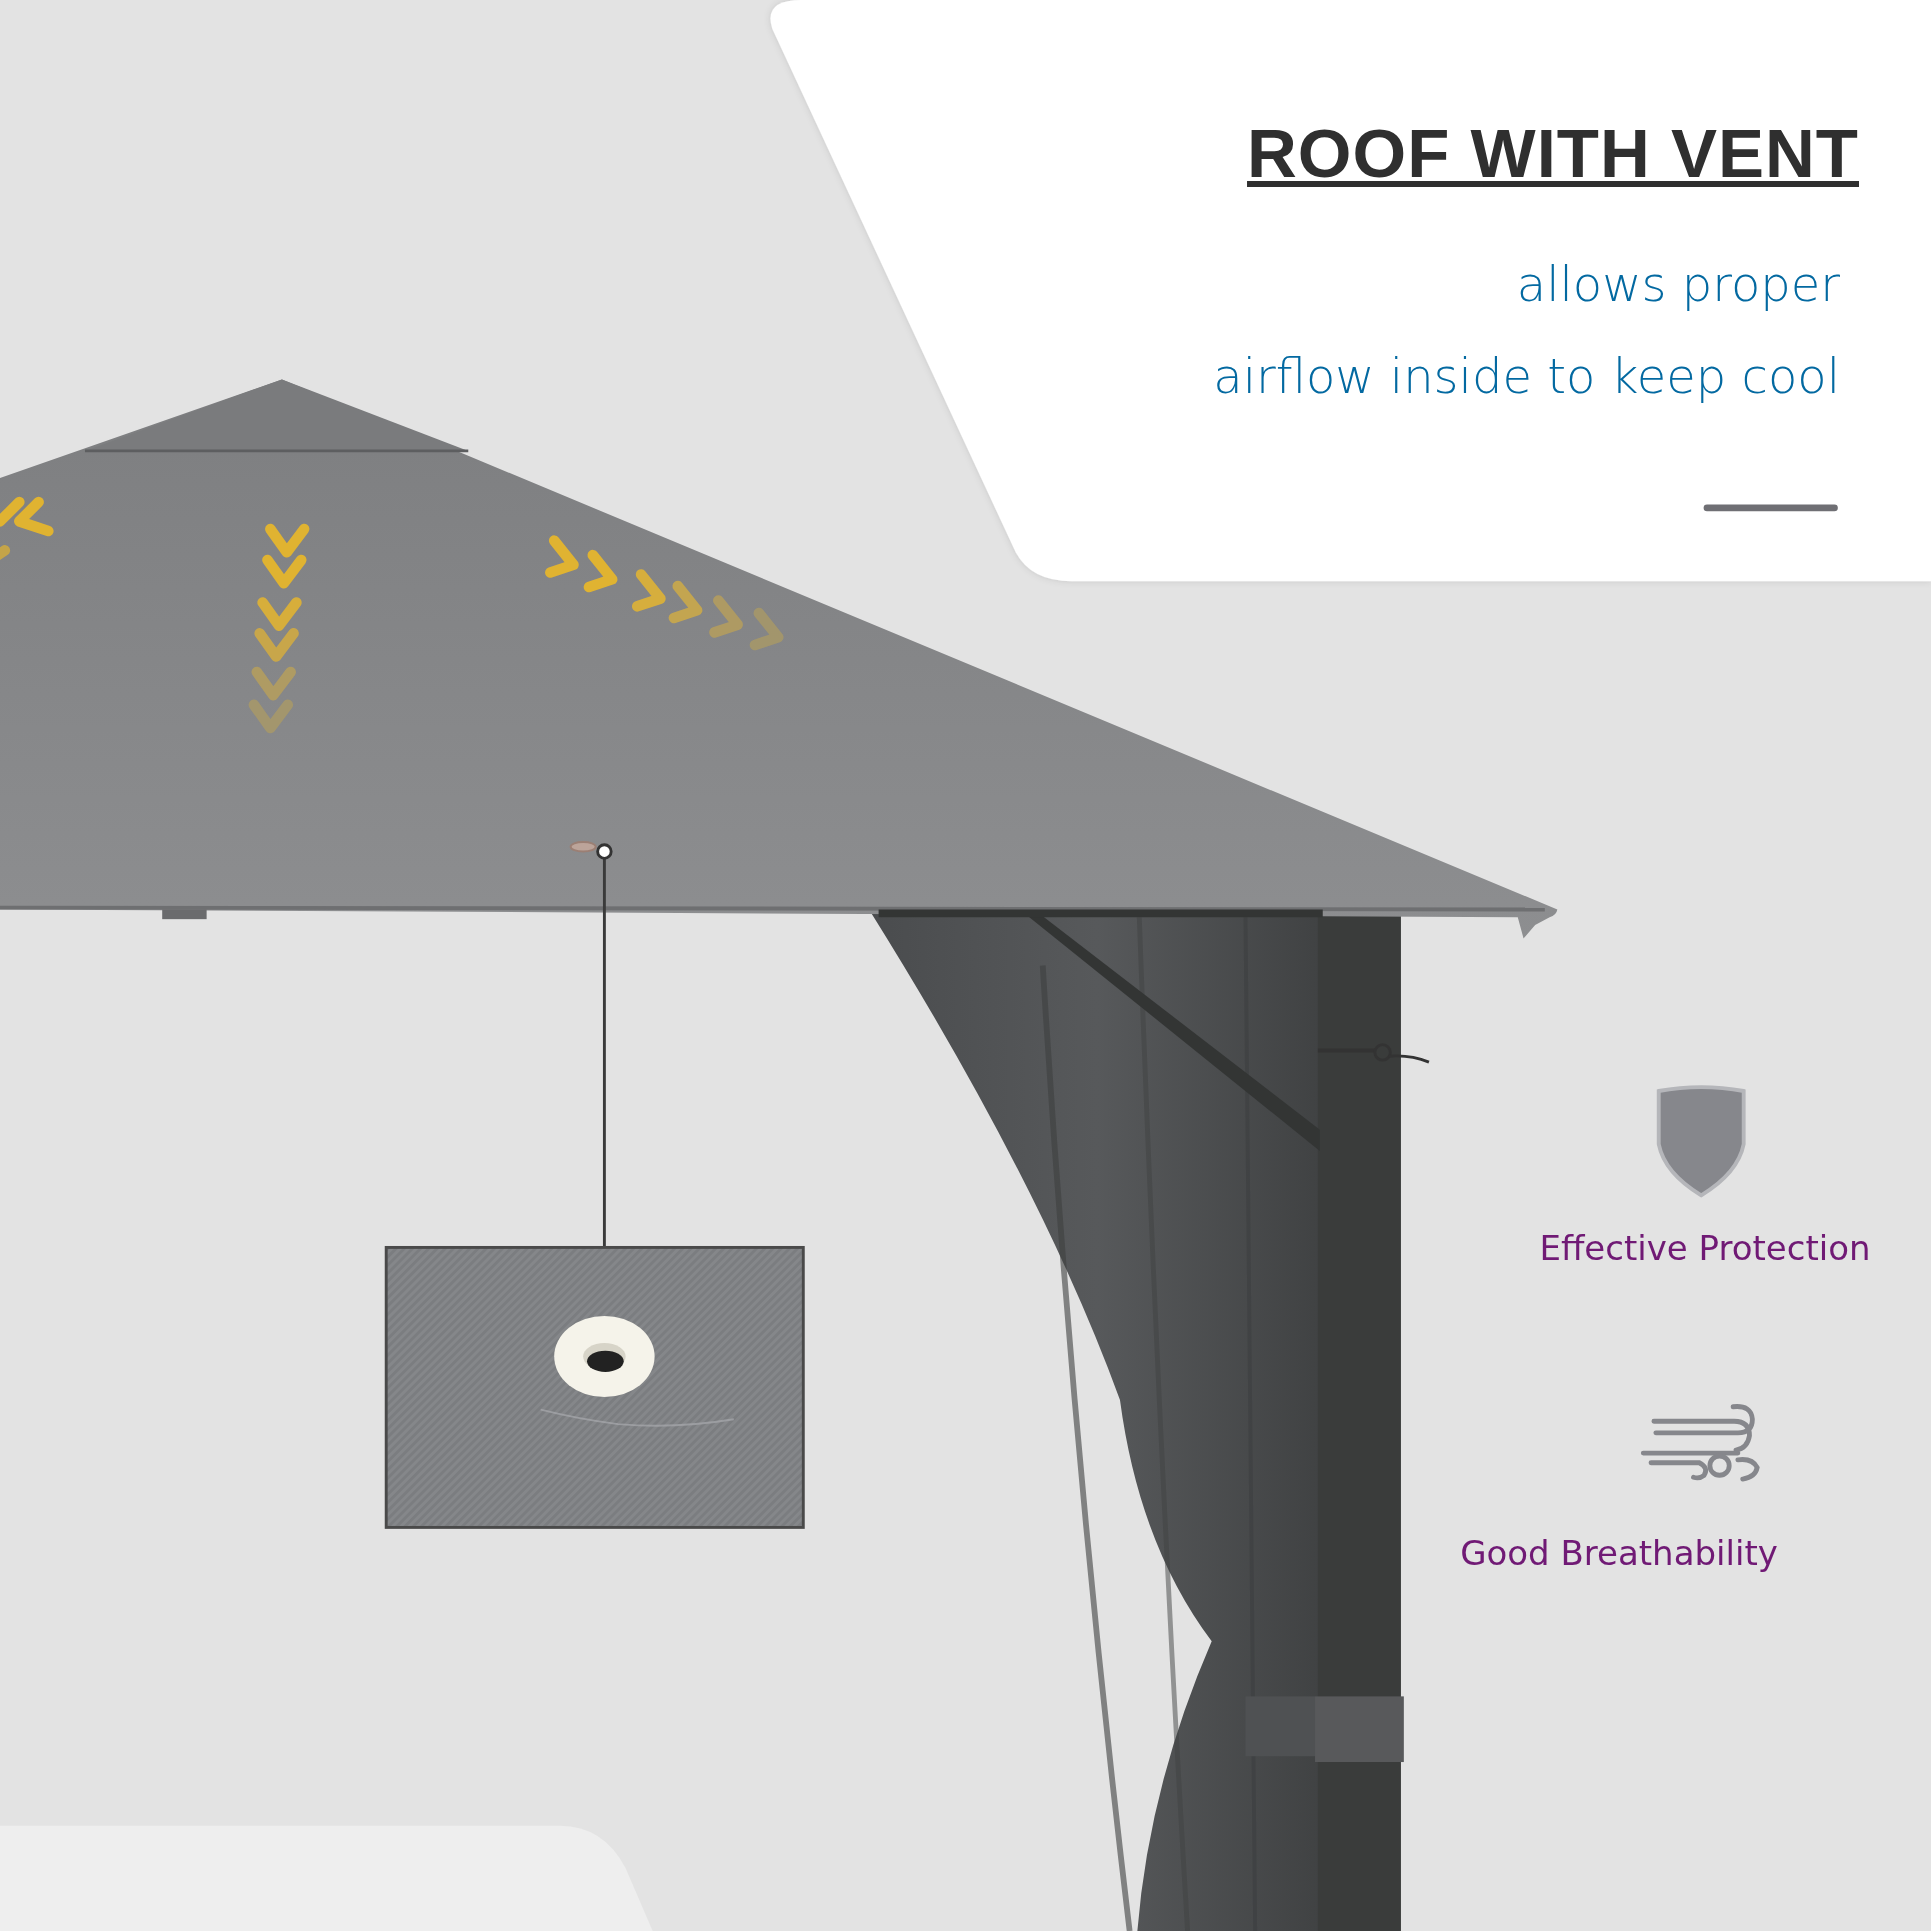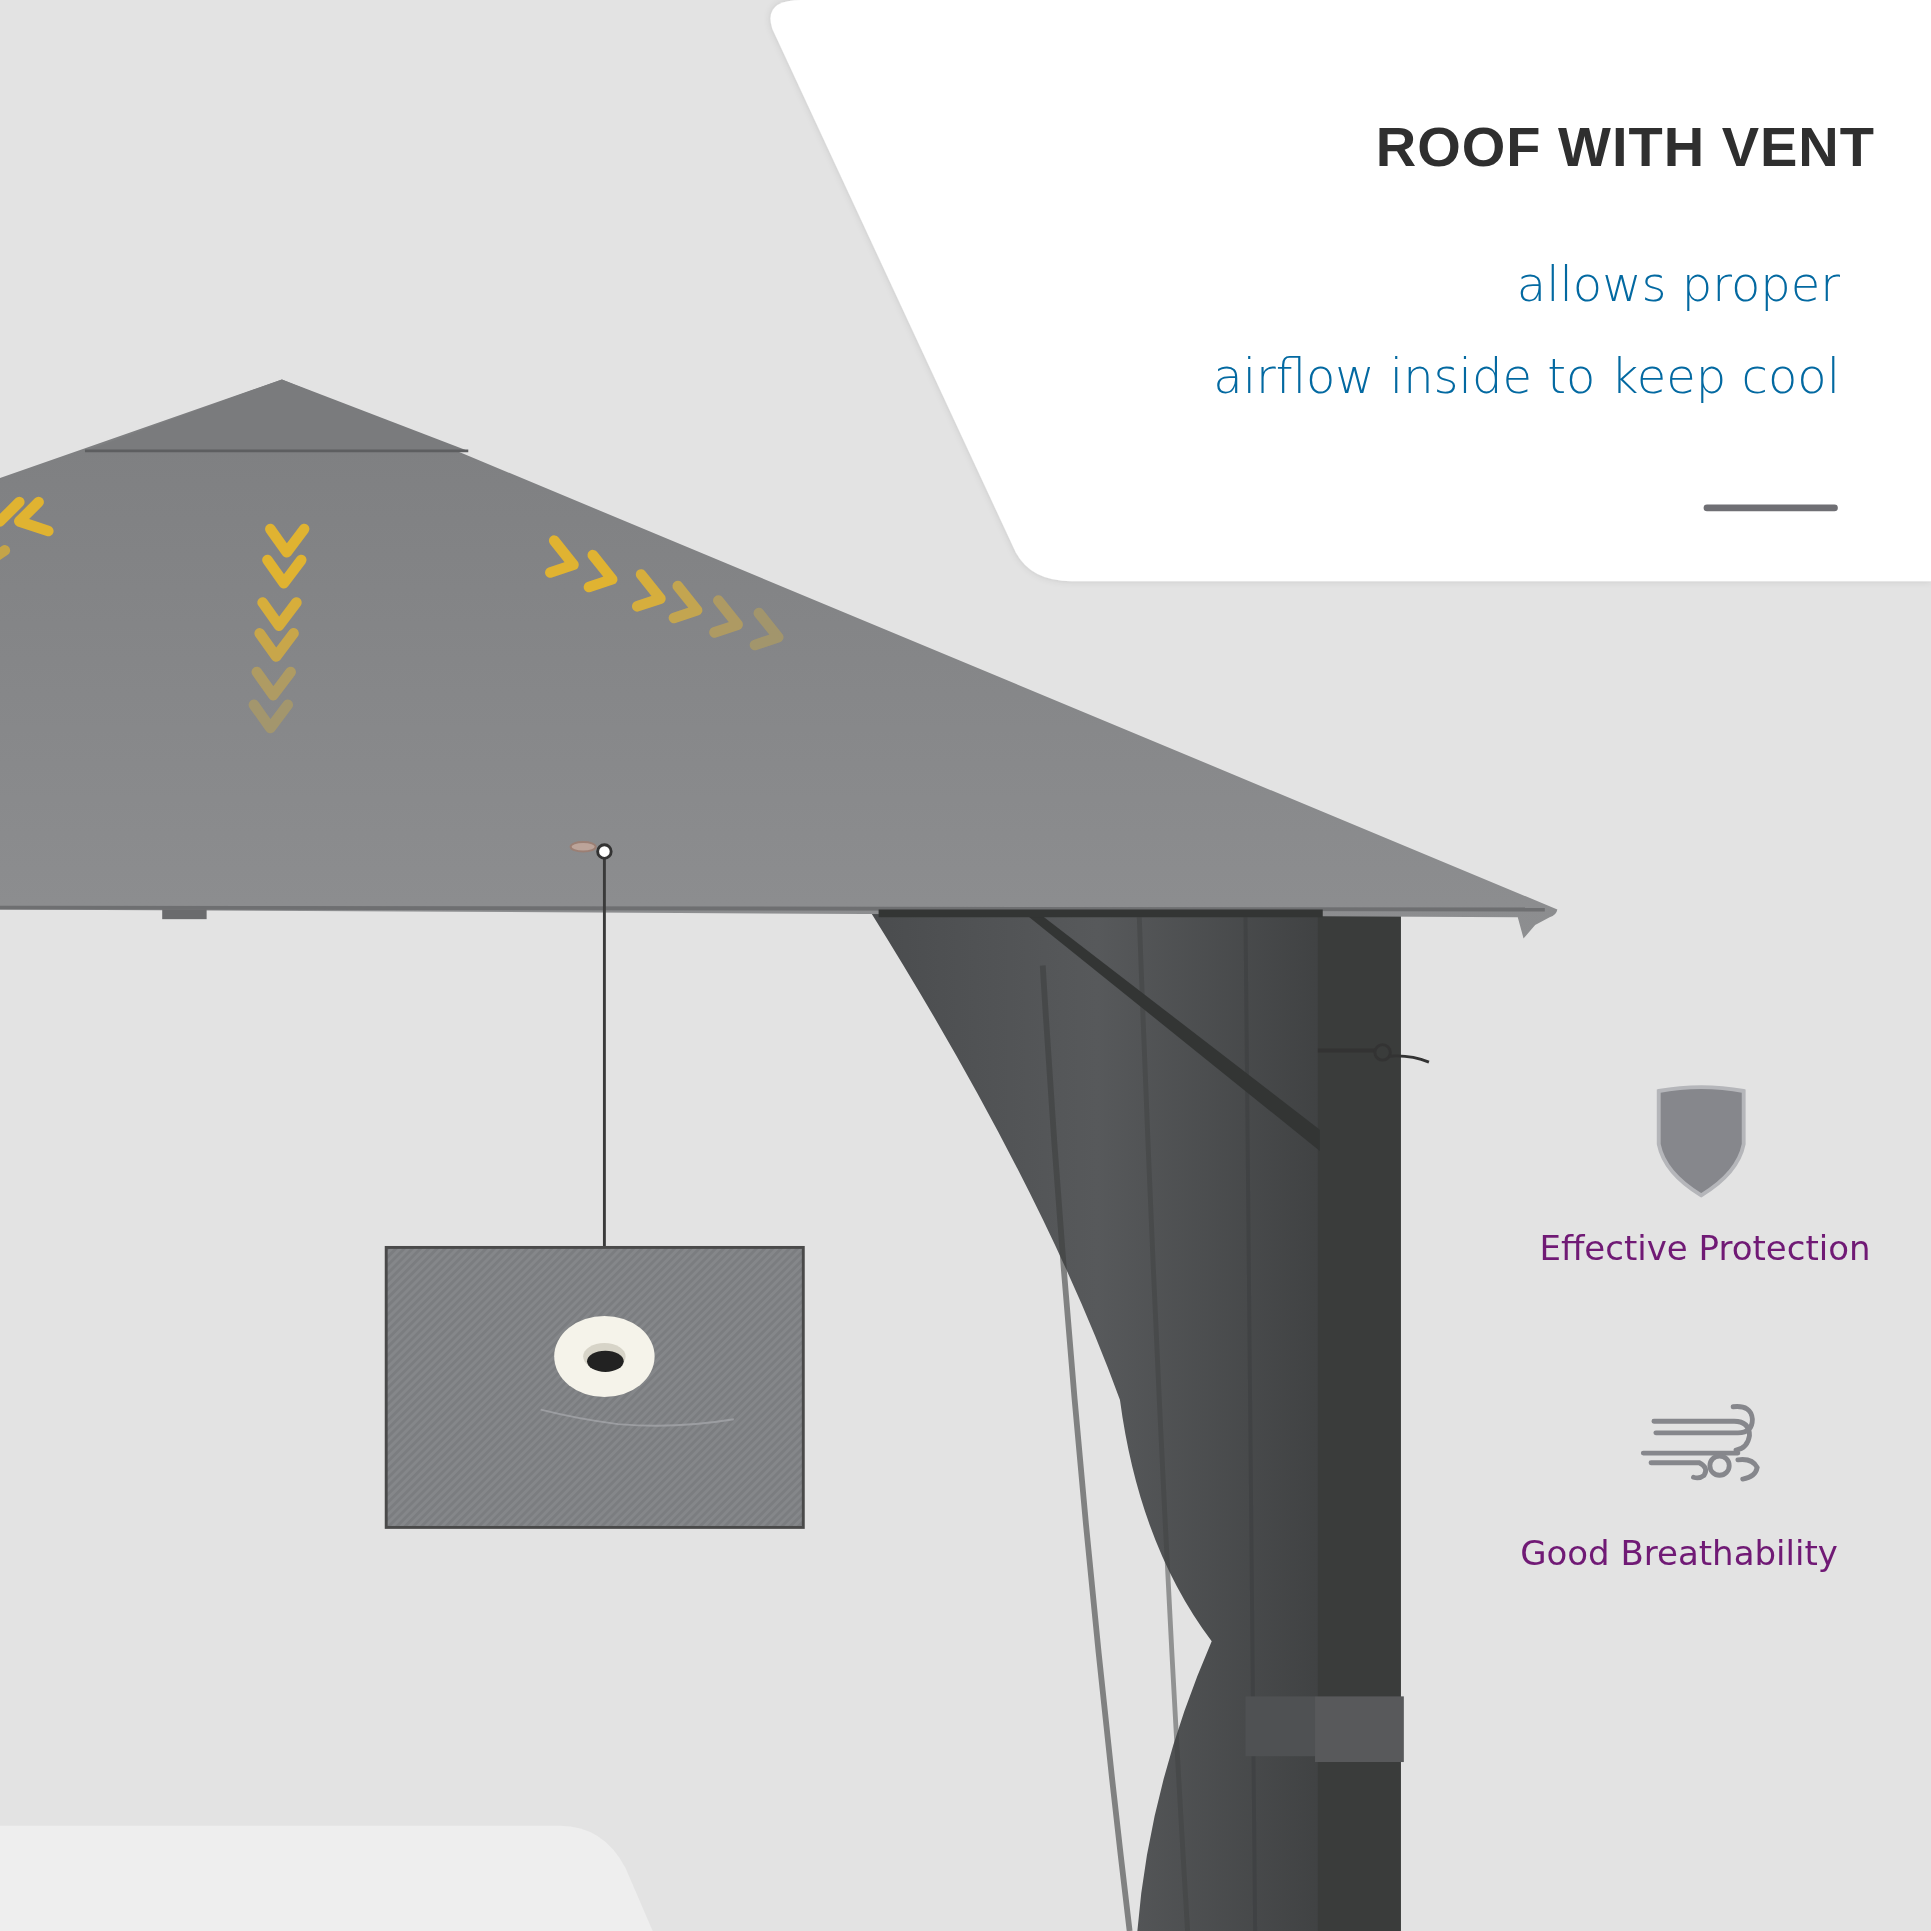--- a/index.html
+++ b/index.html
@@ -1,18 +1,18 @@
 <!DOCTYPE html>
 <html><head>
 <meta charset="utf-8">
 <style>
   html, body { margin: 0; padding: 0; }
   body { width: 1931px; height: 1931px; position: relative; overflow: hidden; background: #e3e3e3; font-family: "Liberation Sans", sans-serif; }
   #scene { position: absolute; left: 0; top: 0; width: 1931px; height: 1931px; }
-  .title { position: absolute; right: 56px; top: 114px; font-family: "Liberation Sans", sans-serif; font-weight: bold; font-size: 56px; color: #2f2f2f; letter-spacing: 1px; white-space: nowrap; }
+  .title { position: absolute; right: 72px; top: 114px; font-family: "Liberation Sans", sans-serif; font-weight: bold; font-size: 69px; color: #2f2f2f; letter-spacing: 1px; white-space: nowrap; text-decoration: underline; }
   .sub { position: absolute; right: 91px; font-family: "DejaVu Sans", sans-serif; font-weight: 200; font-size: 48px; color: #0369a1; white-space: nowrap; text-align: right; }
   .feature-label { position: absolute; font-family: "DejaVu Sans", sans-serif; font-size: 34px; color: #701a75; white-space: nowrap; text-align: center; width: 406px; }
   .caption { position: absolute; left: 290px; width: 618px; text-align: center; font-family: "DejaVu Sans", sans-serif; font-size: 40px; color: #3a3a3a; line-height: 52px; }
 </style>
 </head>
 <body>
 
 <svg id="scene" width="1931" height="1931" viewBox="0 0 2000 2000" xmlns="http://www.w3.org/2000/svg">
   <defs>
     <linearGradient id="roofGrad" x1="0" y1="0" x2="0" y2="1">
@@ -116,14 +116,14 @@
 </svg>
 
 <div class="title">ROOF WITH VENT</div>
 <div class="sub" style="top:256px;">allows proper</div>
 <div class="sub" style="top:348px;">airflow inside to keep cool</div>
 
 <div class="caption" style="top:1543px;">
 </div>
 
 <div class="feature-label" style="left:1502px; top:1228px;">Effective Protection</div>
-<div class="feature-label" style="left:1476px; top:1533px;text-align:center;">Good Breathability</div>
+<div class="feature-label" style="left:1416px; top:1533px;text-align:center;">Good Breathability</div>
 
 
 </body></html>

